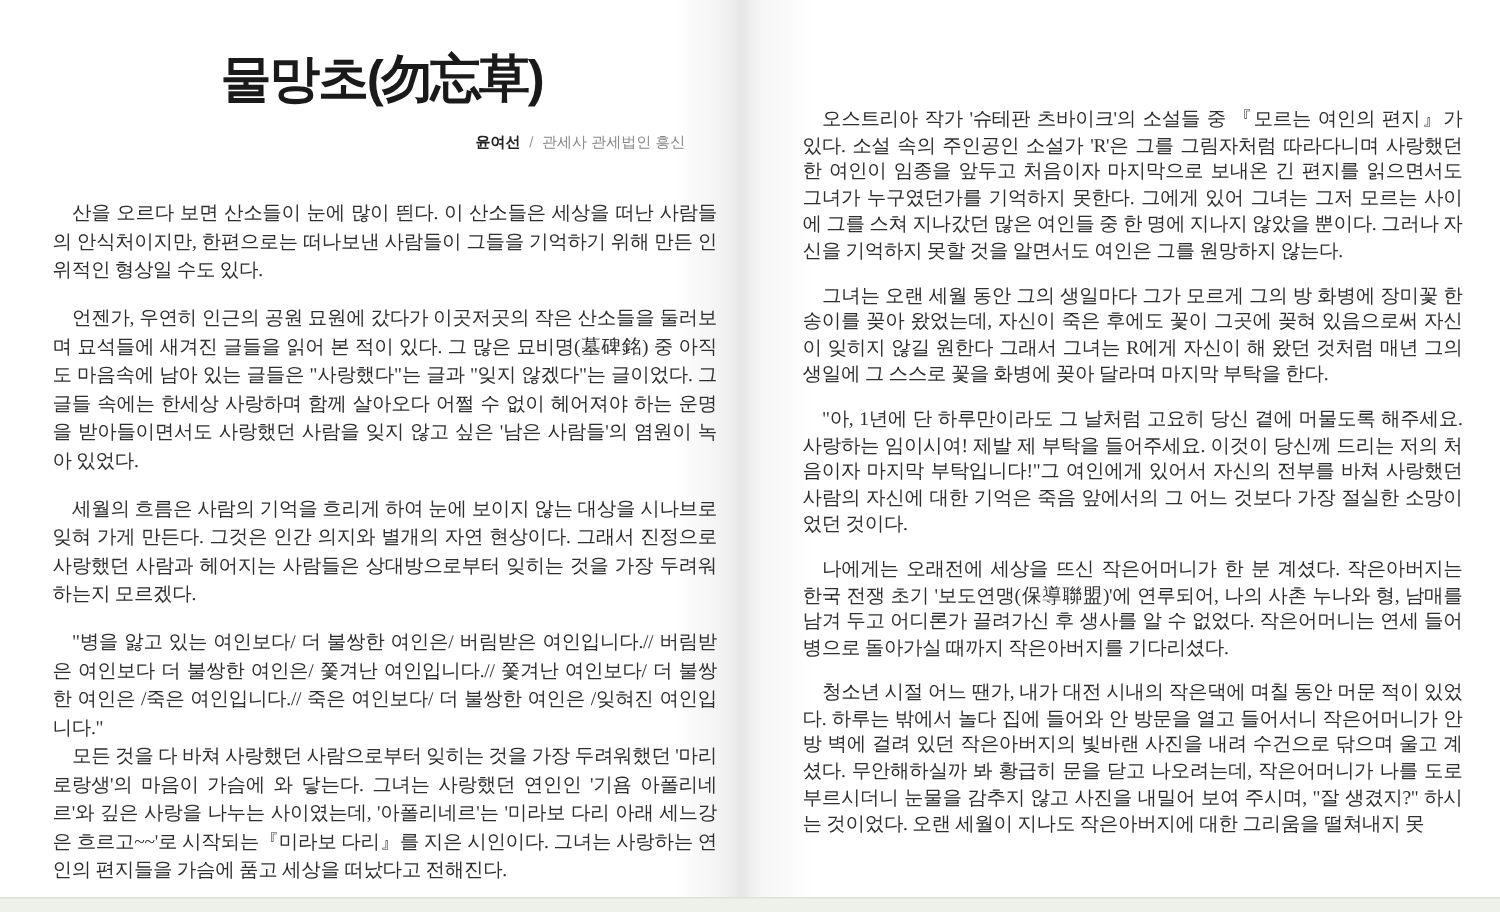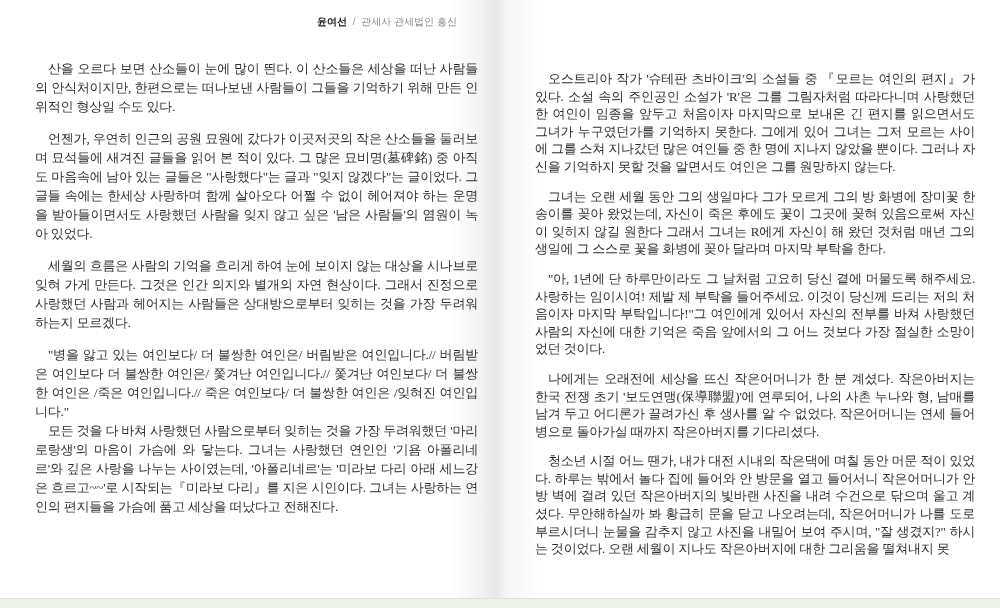--- a/index.html
+++ b/index.html
@@ -86,20 +86,21 @@
     margin-bottom: 12px;
   }
   p.no-gap { margin-bottom: 0; }
 </style>
 </head>
 <body>
 
 <div class="spread">
 
   <div class="page page-left">
+    <h1 class="doc-title">물망초(勿忘草)</h1>
 
     <div class="byline">
       <span class="byline-author">윤여선</span>
       <span class="byline-sep">/</span>
       <span class="byline-org">관세사 관세법인 흥신</span>
     </div>
 
     <p class="body-para first-para">산을 오르다 보면 산소들이 눈에 많이 띈다. 이 산소들은 세상을 떠난 사람들의 안식처이지만, 한편으로는 떠나보낸 사람들이 그들을 기억하기 위해 만든 인위적인 형상일 수도 있다.</p>
     <p class="body-para">언젠가, 우연히 인근의 공원 묘원에 갔다가 이곳저곳의 작은 산소들을 둘러보며 묘석들에 새겨진 글들을 읽어 본 적이 있다. 그 많은 묘비명(墓碑銘) 중 아직도 마음속에 남아 있는 글들은 "사랑했다"는 글과 "잊지 않겠다"는 글이었다. 그 글들 속에는 한세상 사랑하며 함께 살아오다 어쩔 수 없이 헤어져야 하는 운명을 받아들이면서도 사랑했던 사람을 잊지 않고 싶은 '남은 사람들'의 염원이 녹아 있었다.</p>
     <p class="body-para">세월의 흐름은 사람의 기억을 흐리게 하여 눈에 보이지 않는 대상을 시나브로 잊혀 가게 만든다. 그것은 인간 의지와 별개의 자연 현상이다. 그래서 진정으로 사랑했던 사람과 헤어지는 사람들은 상대방으로부터 잊히는 것을 가장 두려워하는지 모르겠다.</p>

